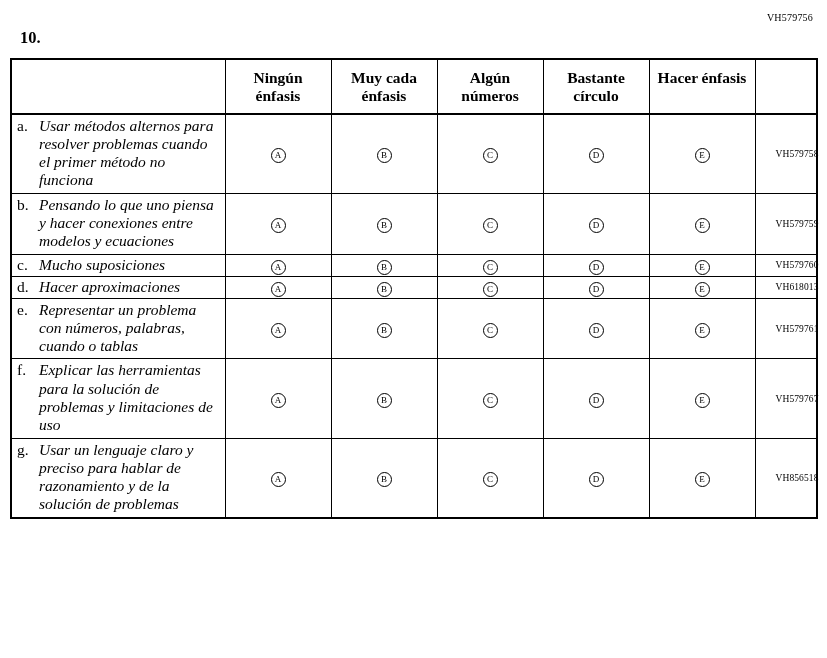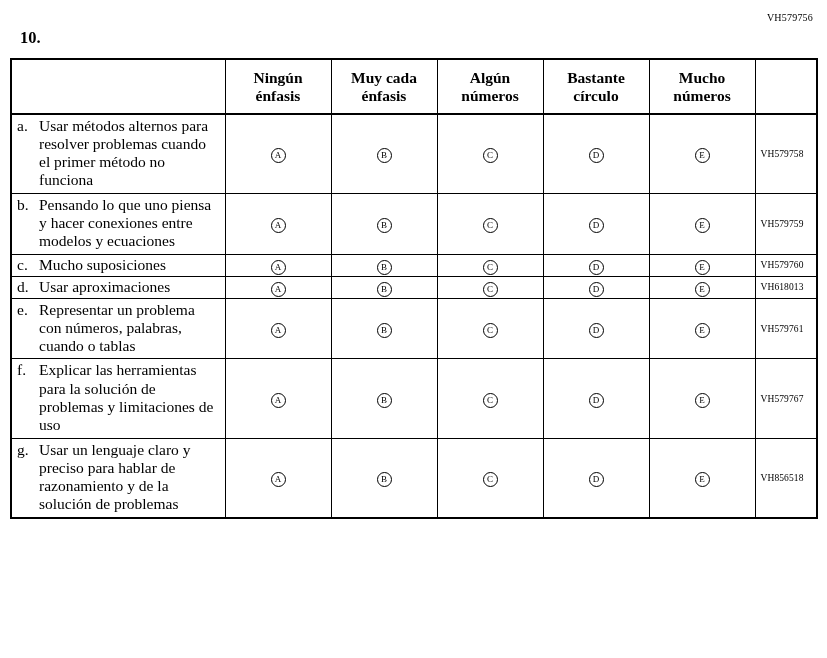--- a/index.html
+++ b/index.html
@@ -57,42 +57,42 @@
   col.c-opt    { width: 106px; }
   col.c-code   { width: 62px; }
   td.topic-cell {
     font-size: 15.5px;
     padding: 2px 4px 3px 5px;
     vertical-align: top;
     line-height: 1.18;
   }
   .topic-inner { display: flex; }
   .topic-letter { flex: 0 0 22px; }
-  .topic-text { flex: 1; }
+  .topic-text { flex: 1; font-style: italic; }
   td.bubble-cell {
     text-align: center;
     vertical-align: middle;
   }
   .bubble {
     display: inline-block;
     width: 15px;
     height: 15px;
     border: 1px solid #000;
     border-radius: 50%;
     font-size: 9px;
     line-height: 13px;
     text-align: center;
     font-family: "Liberation Serif", "DejaVu Serif", serif;
     cursor: pointer;
   }
   td.code-cell {
     font-size: 9.5px;
     vertical-align: middle;
     text-align: left;
-    padding-left: 5px;
+    padding-left: 20px;
     letter-spacing: 0.1px;
   }
   tr.short td.topic-cell { padding-top: 1px; padding-bottom: 1px; }
 </style>
 </head>
 <body>
 
 <div class="top-code">VH579756</div>
 
 <div class="question">
@@ -109,21 +109,21 @@
       <col class="c-opt">
       <col class="c-code">
   </colgroup>
   <thead>
     <tr>
       <th></th>
       <th>Ningún énfasis</th>
       <th>Muy cada énfasis</th>
       <th>Algún números</th>
       <th>Bastante círculo</th>
-      <th>Mucho números</th>
+      <th>Hacer énfasis</th>
       <th></th>
     </tr>
   </thead>
   <tbody>
       <tr>
         <td class="topic-cell">
           <div class="topic-inner">
             <span class="topic-letter">a.</span>
             <span class="topic-text">Usar métodos alternos para resolver problemas cuando el primer método no funciona</span>
           </div>
@@ -160,21 +160,21 @@
         <td class="bubble-cell"><span class="bubble">B</span></td>
         <td class="bubble-cell"><span class="bubble">C</span></td>
         <td class="bubble-cell"><span class="bubble">D</span></td>
         <td class="bubble-cell"><span class="bubble">E</span></td>
         <td class="code-cell">VH579760</td>
       </tr>
       <tr class="short">
         <td class="topic-cell">
           <div class="topic-inner">
             <span class="topic-letter">d.</span>
-            <span class="topic-text">Usar aproximaciones</span>
+            <span class="topic-text">Hacer aproximaciones</span>
           </div>
         </td>
         <td class="bubble-cell"><span class="bubble">A</span></td>
         <td class="bubble-cell"><span class="bubble">B</span></td>
         <td class="bubble-cell"><span class="bubble">C</span></td>
         <td class="bubble-cell"><span class="bubble">D</span></td>
         <td class="bubble-cell"><span class="bubble">E</span></td>
         <td class="code-cell">VH618013</td>
       </tr>
       <tr>

